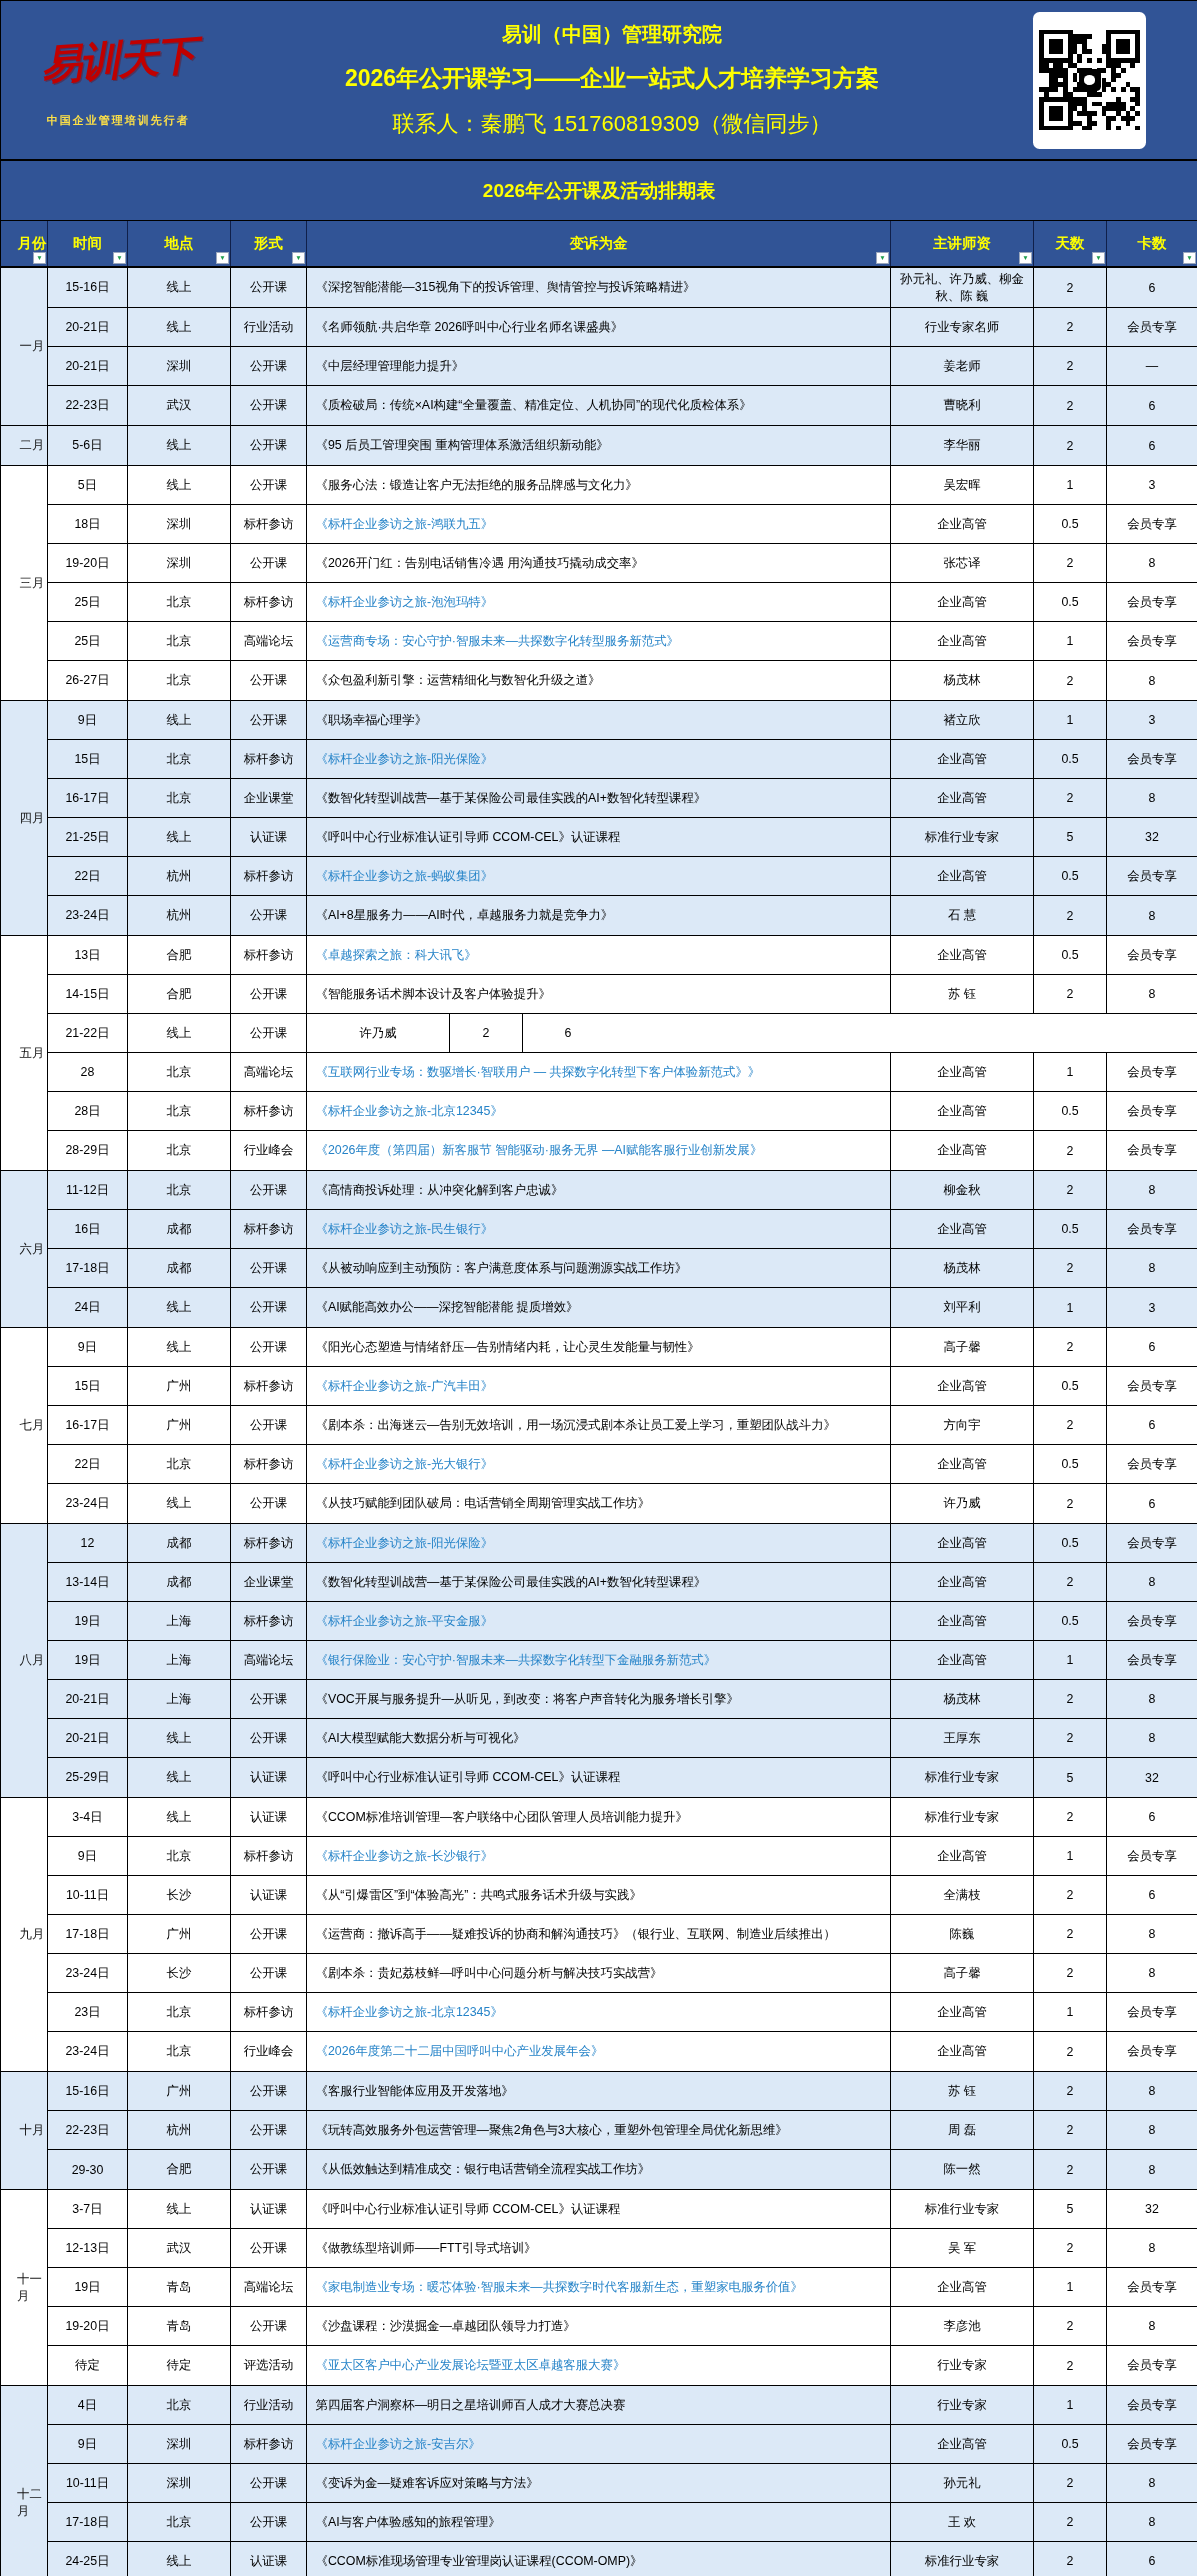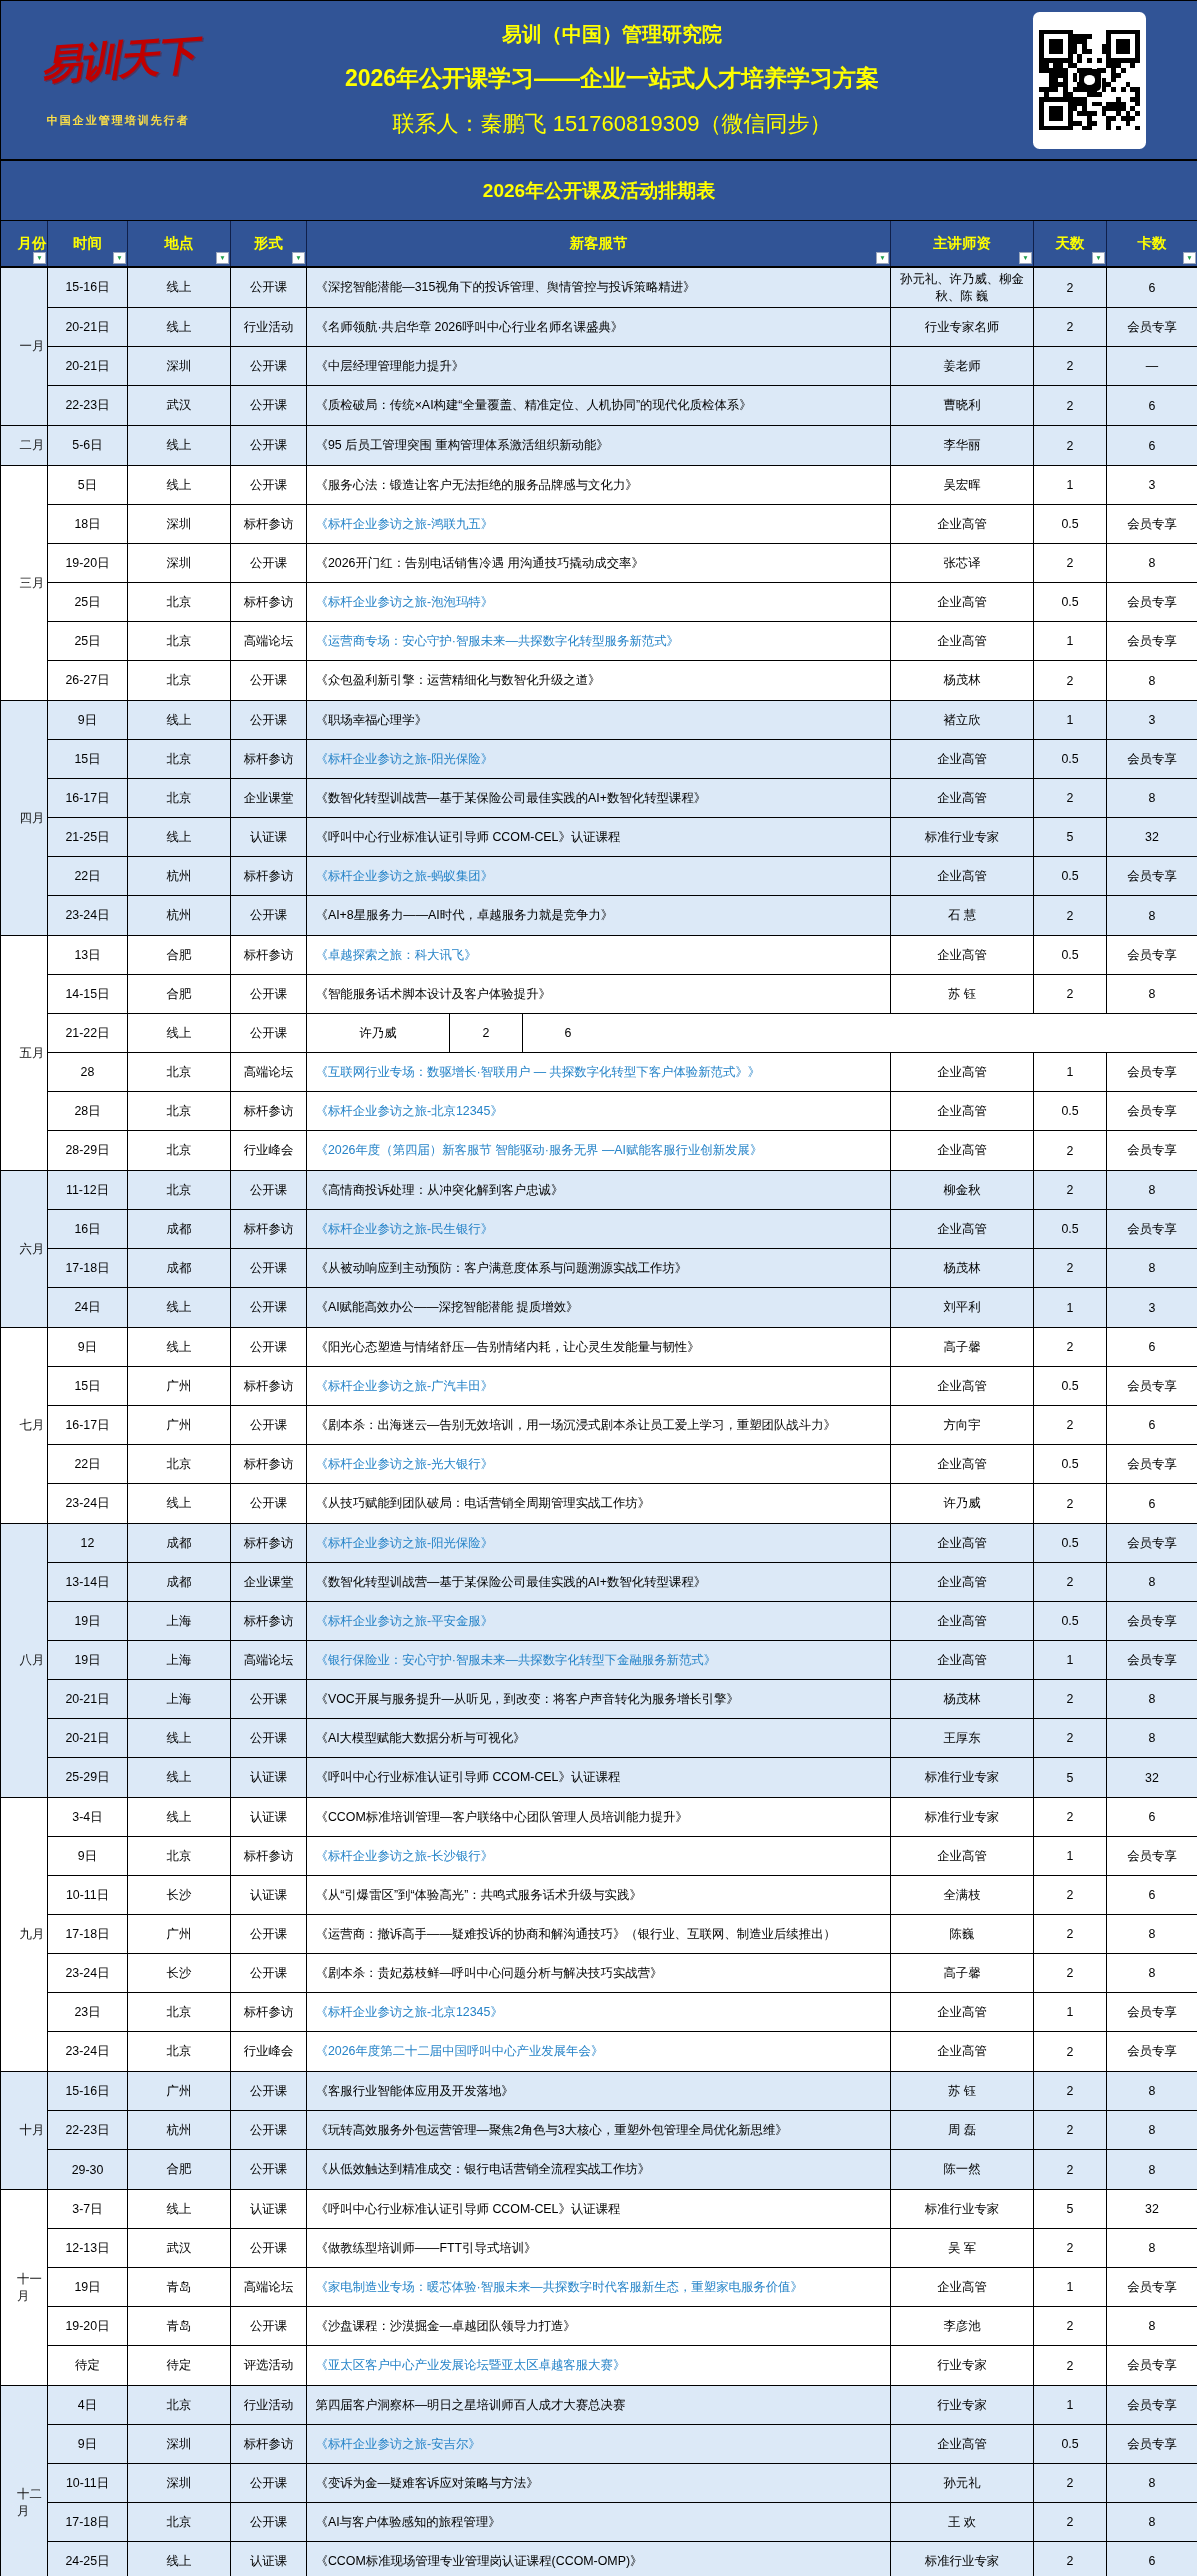--- a/index.html
+++ b/index.html
@@ -635,21 +635,21 @@
     </div>
     <div class="header-cell col-place">
       <span>地点</span>
       <span class="filter-btn">▼</span>
     </div>
     <div class="header-cell col-form">
       <span>形式</span>
       <span class="filter-btn">▼</span>
     </div>
     <div class="header-cell col-topic">
-      <span>新客服节</span>
+      <span>变诉为金</span>
       <span class="filter-btn">▼</span>
     </div>
     <div class="header-cell col-teacher">
       <span>主讲师资</span>
       <span class="filter-btn">▼</span>
     </div>
     <div class="header-cell col-days">
       <span>天数</span>
       <span class="filter-btn">▼</span>
     </div>

